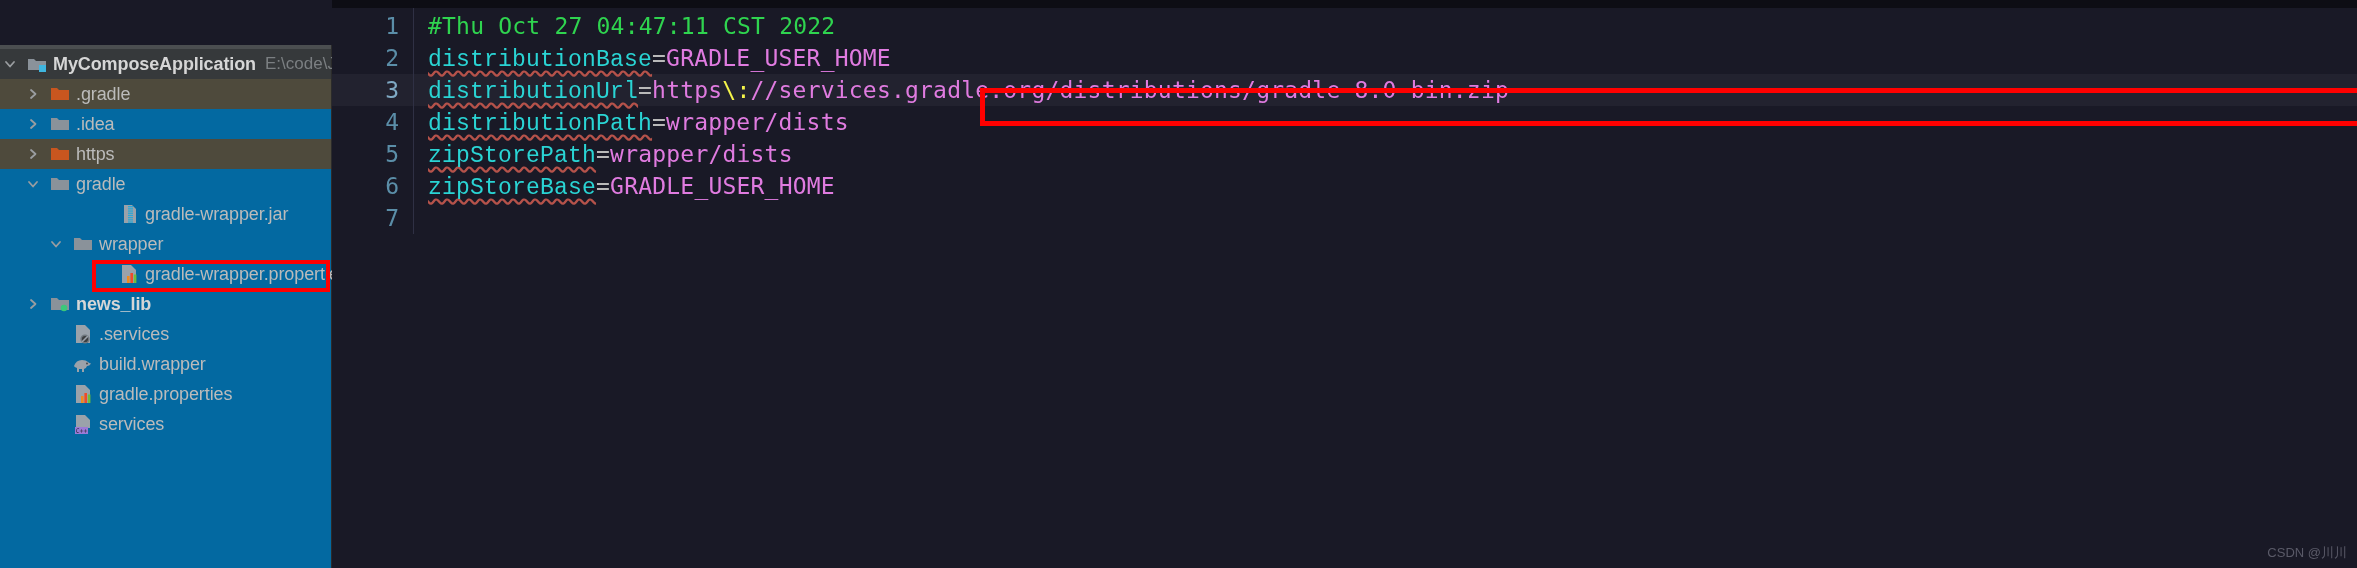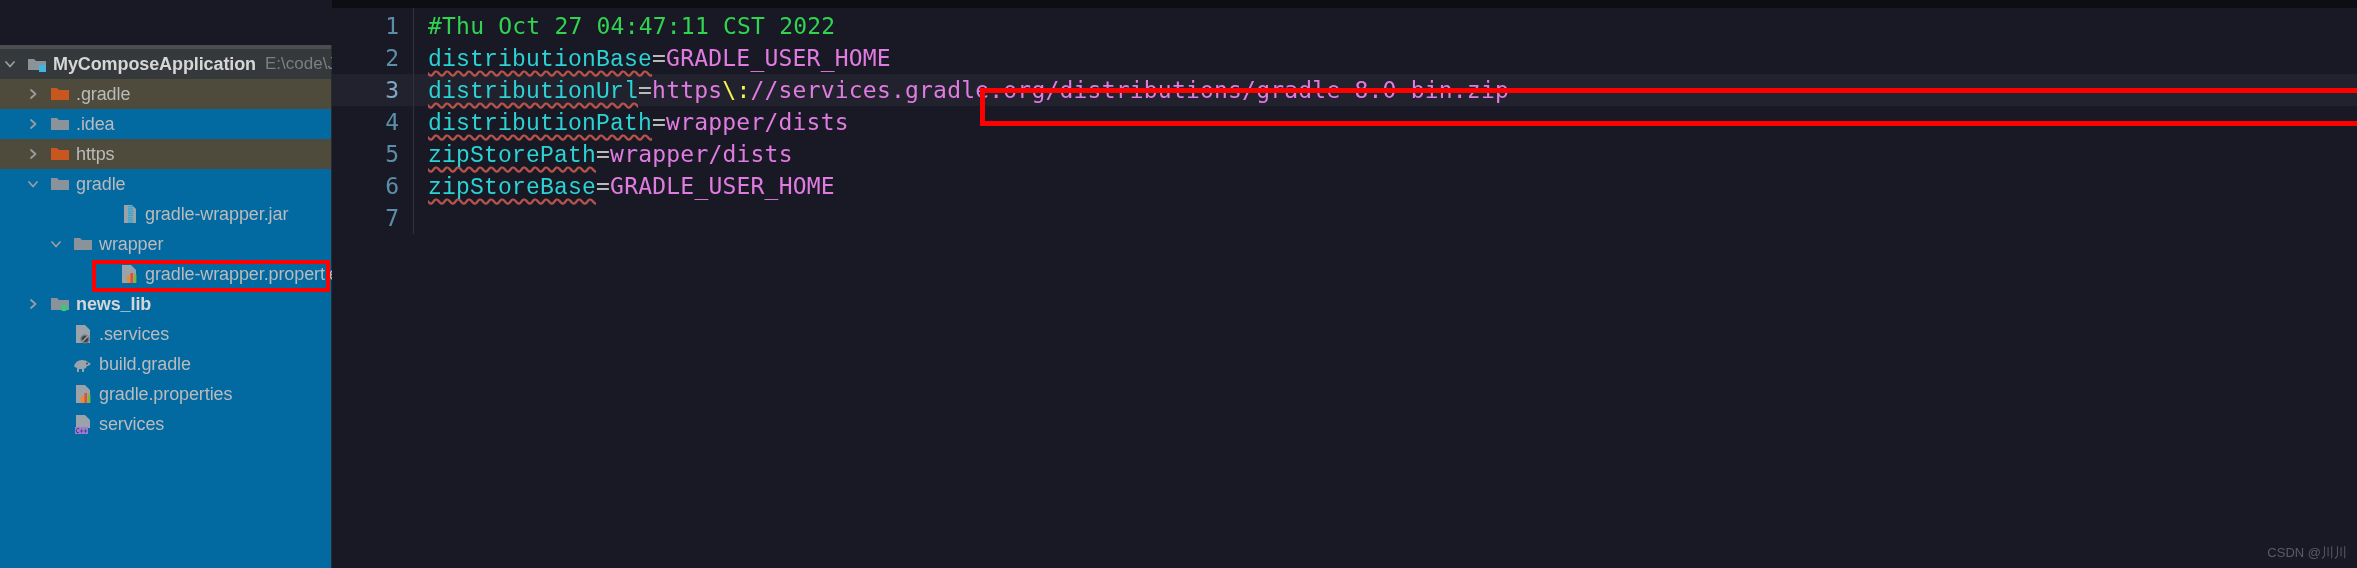--- a/index.html
+++ b/index.html
@@ -258,21 +258,21 @@
         <div class="row">
           <span class="spacer" style="flex: 0 0 46px;"></span>
           <span class="arrow"></span>
           <span style="flex: 0 0 6px;"></span>
           <span class="ico">
             <svg width="22" height="22" viewBox="0 0 22 22">
               <path d="M2 13 q2-6 8-6 q4 0 6 2 q2 2 3 1 q-1 3-4 3 q-1 3-3 3 l0 3 h-2 l0-3 h-3 l0 3 h-2 l0-4 q-3-1-3-2 Z" fill="#9aa2aa"></path>
               <circle cx="15" cy="10.5" r="0.9" fill="#3c3f41"></circle>
             </svg>
           </span>
-          <span class="lbl">build.gradle</span>
+          <span class="lbl">build.wrapper</span>
         </div>
         <div class="row">
           <span class="spacer" style="flex: 0 0 46px;"></span>
           <span class="arrow"></span>
           <span style="flex: 0 0 6px;"></span>
           <span class="ico">
             <svg width="22" height="22" viewBox="0 0 22 22">
               <path d="M4 2 h9 l5 5 v13 H4 Z" fill="#9aa2aa"></path>
               <rect x="9" y="13" width="2.6" height="7" fill="#f08a1e"></rect>
               <rect x="12.4" y="10" width="2.6" height="10" fill="#ef4a2a"></rect>

